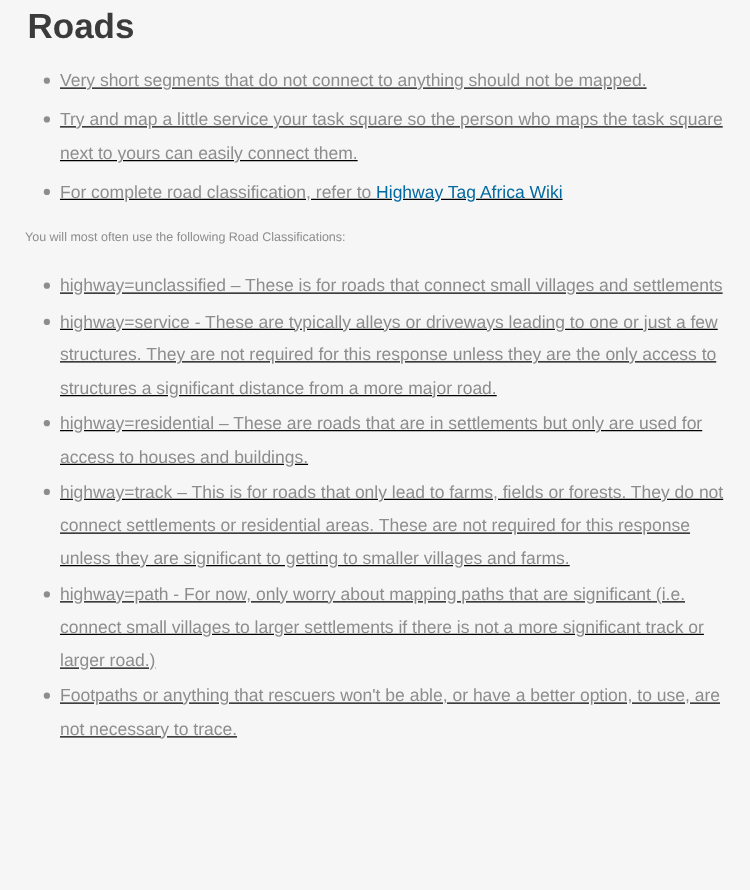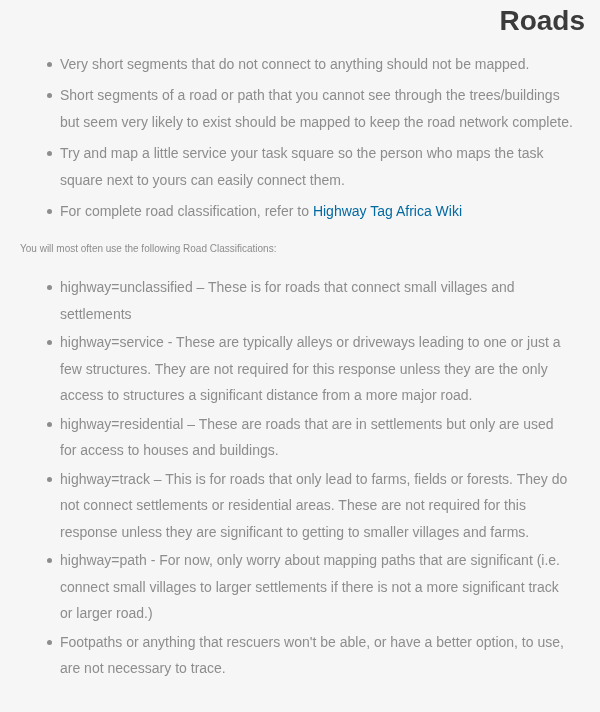--- a/index.html
+++ b/index.html
@@ -15,26 +15,26 @@
   }
   .container {
     padding: 4px 15px 0 20px;
   }
   h1.page-title {
     margin: 0 0 13px 2px;
     font-size: 28px;
     line-height: 34px;
     font-weight: 700;
     color: #3b3b3b;
-    text-align: right;
   }
   ul.bullet-list {
-    margin: 12px;
+    margin: 0;
     padding: 0 0 0 28px;
     list-style: none;
+    text-decoration: underline;
   }
   ul.bullet-list li {
     position: relative;
     margin: 0 0 4px 0;
     font-size: 14px;
     line-height: 27px;
     color: #8d8d8d;
   }
   ul.bullet-list li::before {
     content: "";
@@ -70,23 +70,20 @@
 
 <div class="container">
 
   <h1 class="page-title">Roads</h1>
 
   <ul class="bullet-list guidelines-list">
     <li>
       <span>Very short segments that do not connect to anything should not be mapped.</span>
     </li>
     <li>
-      <span>Short segments of a road or path that you cannot see through the trees/buildings but seem very likely to exist should be mapped to keep the road network complete.</span>
-    </li>
-    <li>
       <span>Try and map a little service your task square so the person who maps the task square next to yours can easily connect them.</span>
     </li>
     <li>
       <span>For complete road classification, refer to </span><a class="wiki-link">Highway Tag Africa Wiki</a>
     </li>
   </ul>
 
   <p class="classification-intro">You will most often use the following Road Classifications:</p>
 
   <ul class="bullet-list classifications-list">

